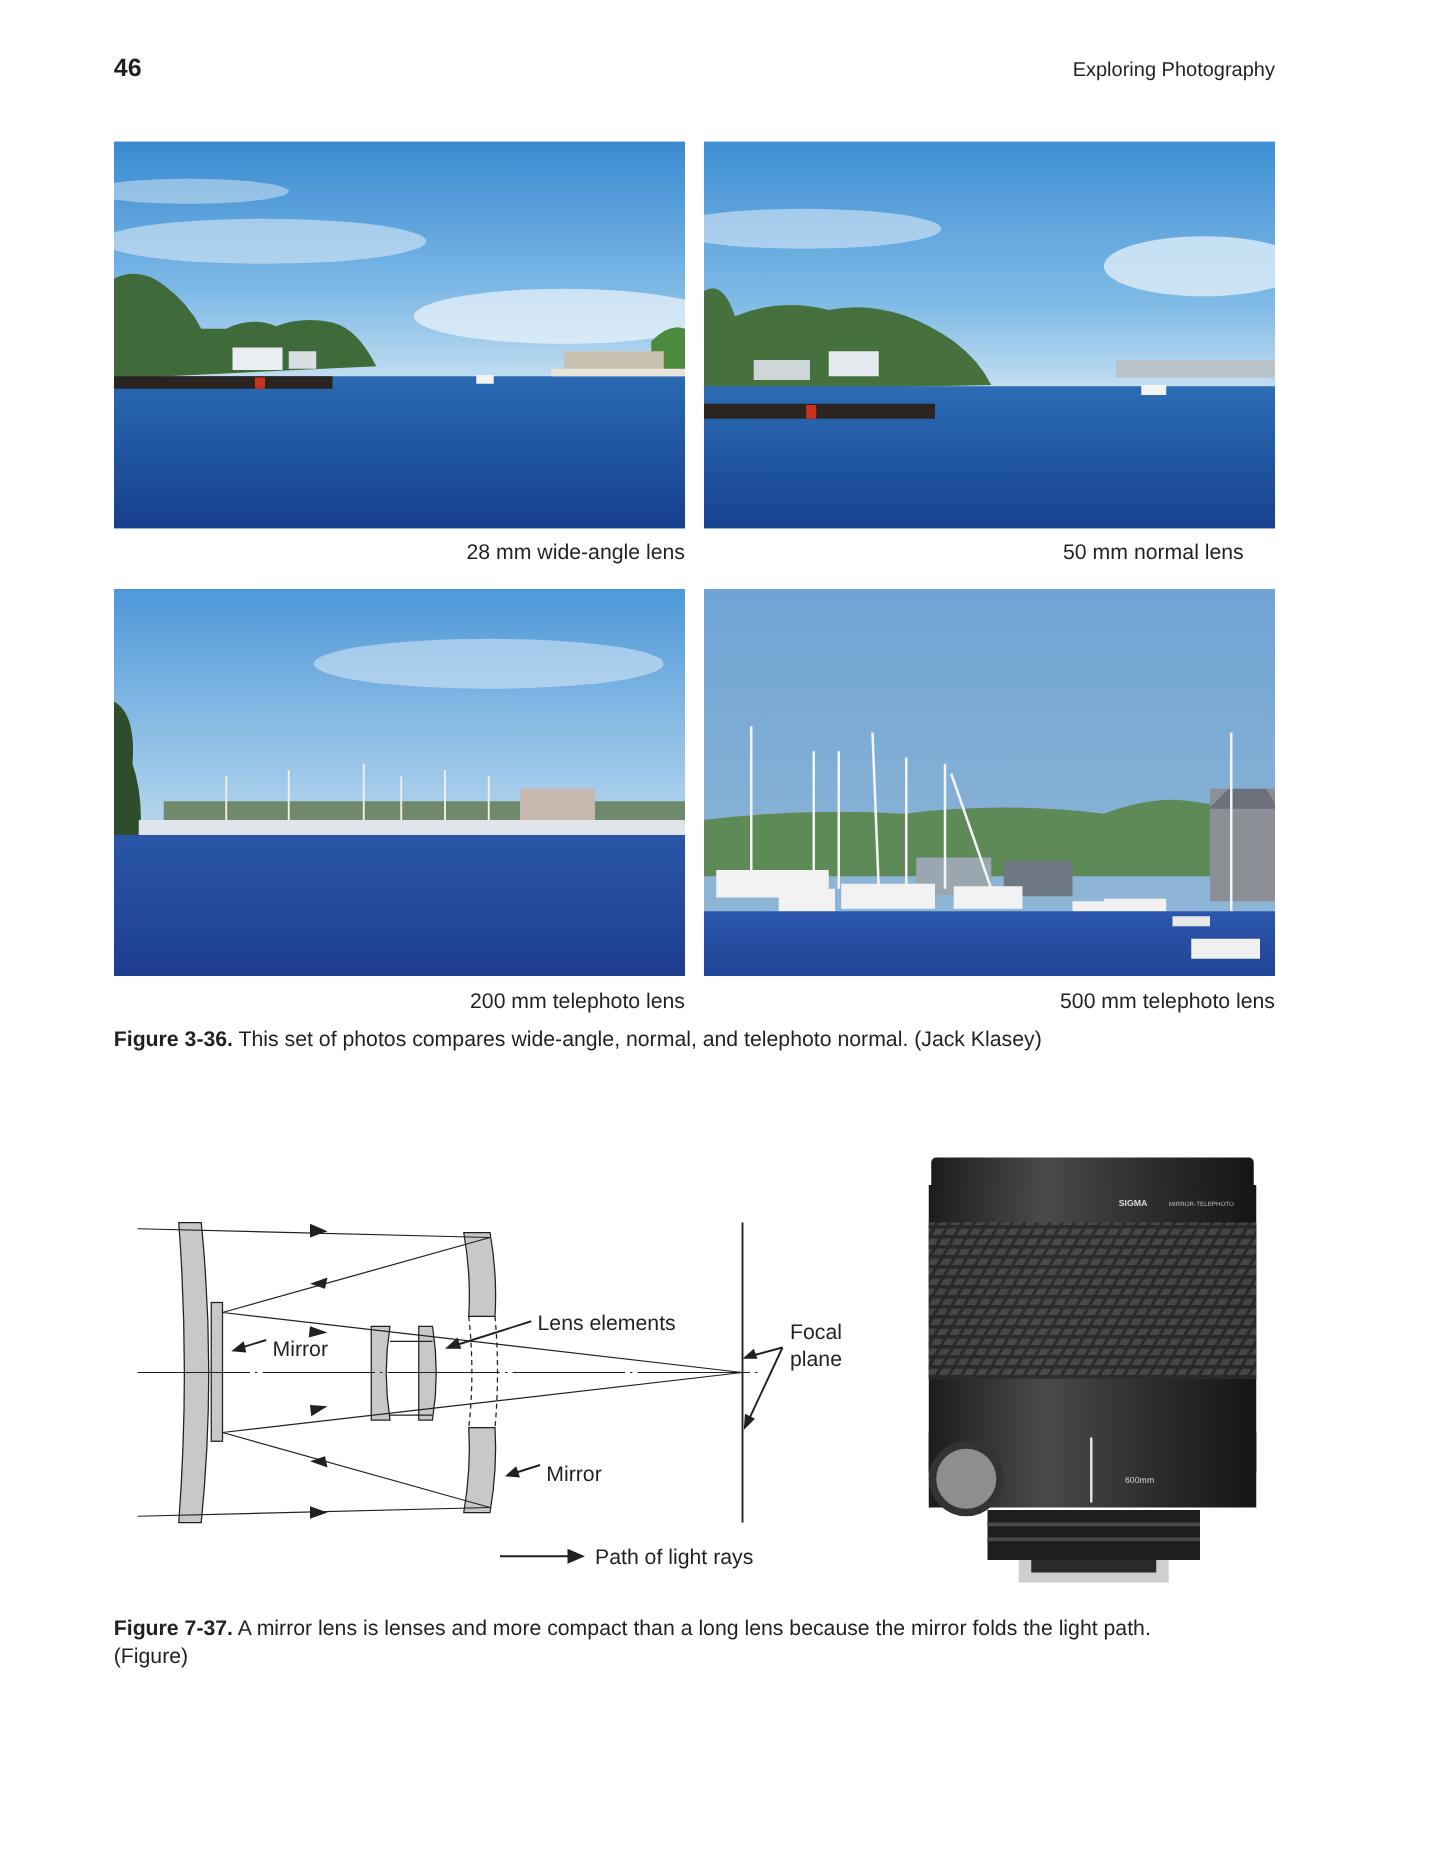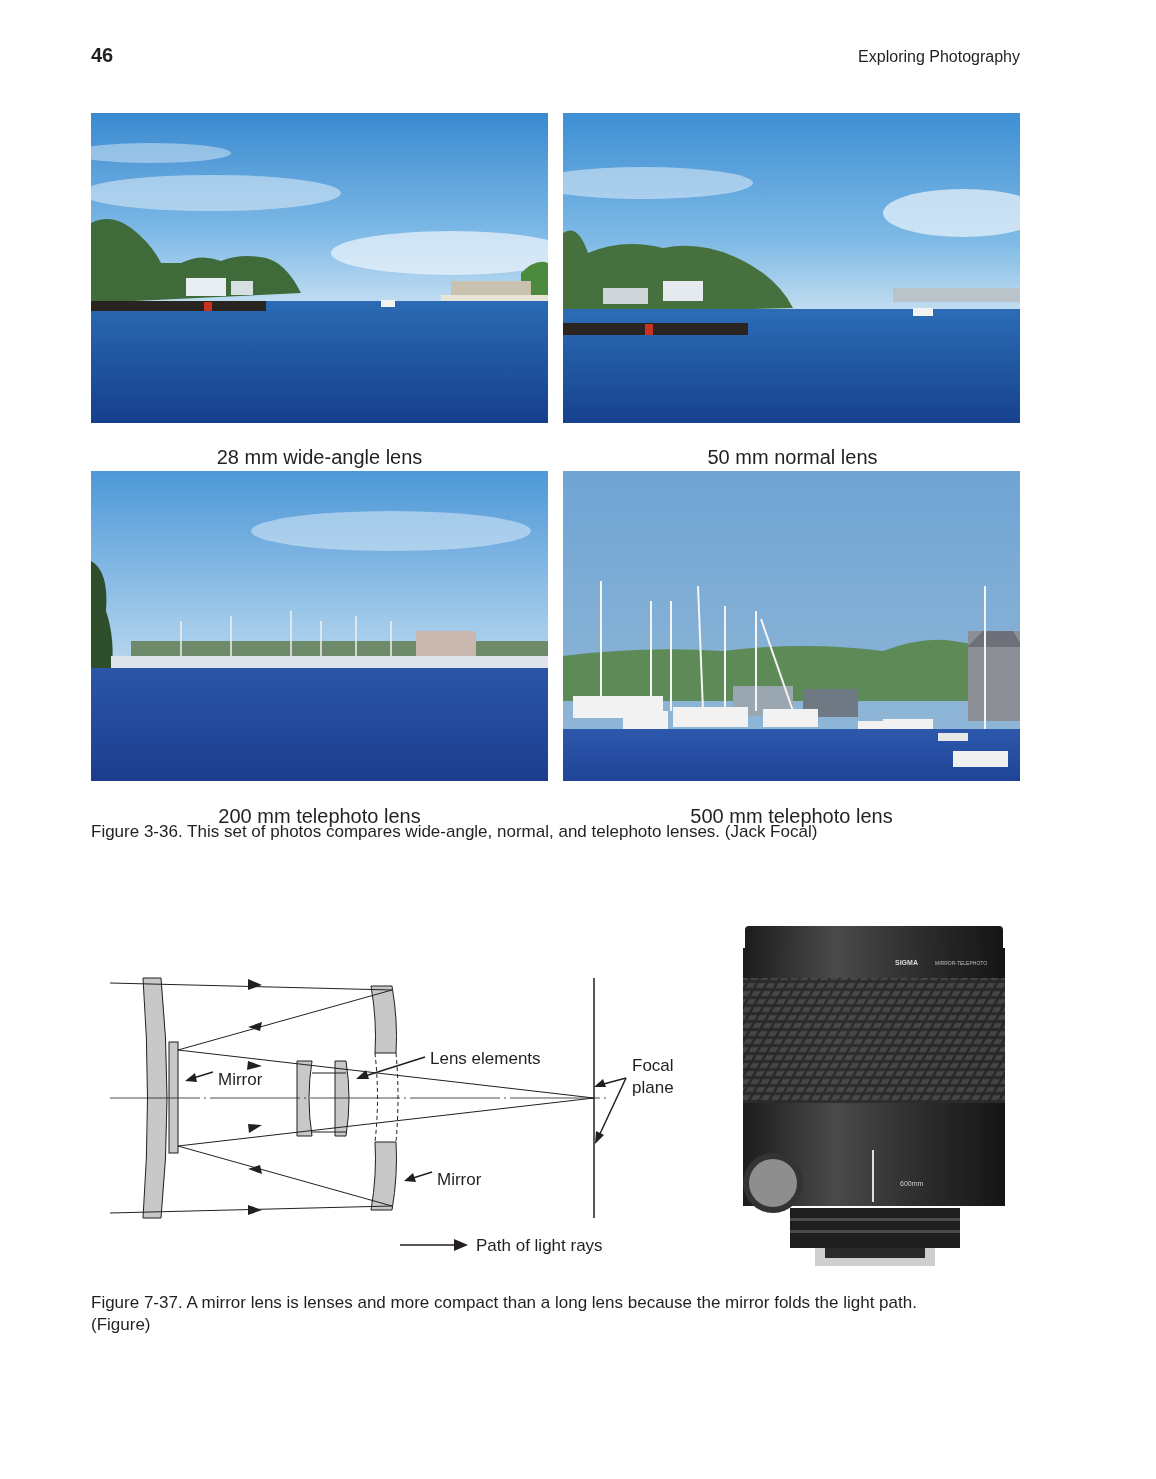--- a/index.html
+++ b/index.html
@@ -1,23 +1,23 @@
 <!DOCTYPE html>
 <html><head>
 <meta charset="utf-8">
 <style>
   html,body{margin:0;padding:0;background:#fff;}
   body{width:1156px;height:1479px;position:relative;overflow:hidden;font-family:"Liberation Sans",sans-serif;color:#231f20;}
   .abs{position:absolute;}
   .page-num{left:91px;top:44px;font-size:20px;font-weight:bold;}
   .running-head{right:136px;top:48px;font-size:16px;}
   .photo{position:absolute;overflow:hidden;}
-  .cap{position:absolute;font-size:20px;text-align:center;width:457px;margin-top:14px;}
+  .cap{position:absolute;font-size:17px;text-align:right;width:457px;}
   .figcap{position:absolute;left:91px;font-size:17px;line-height:22px;width:960px;}
-  .figcap b{font-weight:normal;}
+  .figcap b{font-weight:bold;}
   svg text{font-family:"Liberation Sans",sans-serif;}
 </style>
 </head>
 <body>
 
 <div class="abs page-num">46</div>
 <div class="abs running-head">Exploring Photography</div>
 
 <div class="photo" style="left:91px;top:113px;width:457px;height:310px;">
   <svg width="457" height="310" viewBox="0 0 457 310">
@@ -71,21 +71,21 @@
     <path d="M0 120 Q15 110 25 140 Q60 125 100 135 Q150 125 200 160 Q220 175 230 195 L0 200 Z" fill="#46703e"></path>
     <rect x="100" y="168" width="40" height="20" fill="#e4eaee"></rect>
     <rect x="40" y="175" width="45" height="16" fill="#cfd6da"></rect>
     <rect x="330" y="175" width="127" height="14" fill="#b9c3c8"></rect>
     <rect x="0" y="196" width="457" height="114" fill="url(#water2)"></rect>
     <rect x="0" y="210" width="185" height="12" fill="#2b2420"></rect>
     <rect x="82" y="211" width="8" height="11" fill="#c8321e"></rect>
     <rect x="350" y="195" width="20" height="8" fill="#f2f2f2"></rect>
   </svg>
 </div>
-<div class="cap" style="left:564px;top:432px;">50 mm normal lens</div>
+<div class="cap" style="left:538px;top:432px;">50 mm normal lens</div>
 
 <div class="photo" style="left:91px;top:471px;width:457px;height:310px;">
   <svg width="457" height="310" viewBox="0 0 457 310">
     <defs>
       <linearGradient id="sky3" x1="0" y1="0" x2="0" y2="1">
         <stop offset="0" stop-color="#4d98d8"></stop>
           <stop offset="1" stop-color="#b8d7ee"></stop>
       </linearGradient>
       <linearGradient id="water3" x1="0" y1="0" x2="0" y2="1">
         <stop offset="0" stop-color="#2a56a8"></stop>
@@ -149,21 +149,21 @@
       <rect x="390" y="280" width="55" height="18"></rect>
     </g>
     <rect x="0" y="258" width="457" height="52" fill="url(#water4)"></rect>
     <rect x="390" y="280" width="55" height="16" fill="#f0f0f0"></rect>
     <rect x="375" y="262" width="30" height="8" fill="#e8e8e8"></rect>
   </svg>
 </div>
 <div class="cap" style="left:563px;top:791px;">500 mm telephoto lens</div>
 
 <div class="figcap" style="top:821px;">
-  <b>Figure 3-36.</b><span> This set of photos compares wide-angle, normal, and telephoto lenses. (Jack Focal)</span>
+  <b>Figure 3-36.</b><span> This set of photos compares wide-angle, normal, and telephoto normal. (Jack Klasey)</span>
 </div>
 
 <div class="abs" style="left:100px;top:965px;width:600px;height:300px;">
   <svg width="600" height="300" viewBox="0 0 600 300">
     <defs>
       <marker id="arr" markerWidth="10" markerHeight="8" refX="5" refY="4" orient="auto">
         <polygon points="0,0 10,4 0,8" fill="#231f20"></polygon>
       </marker>
     </defs>
 

